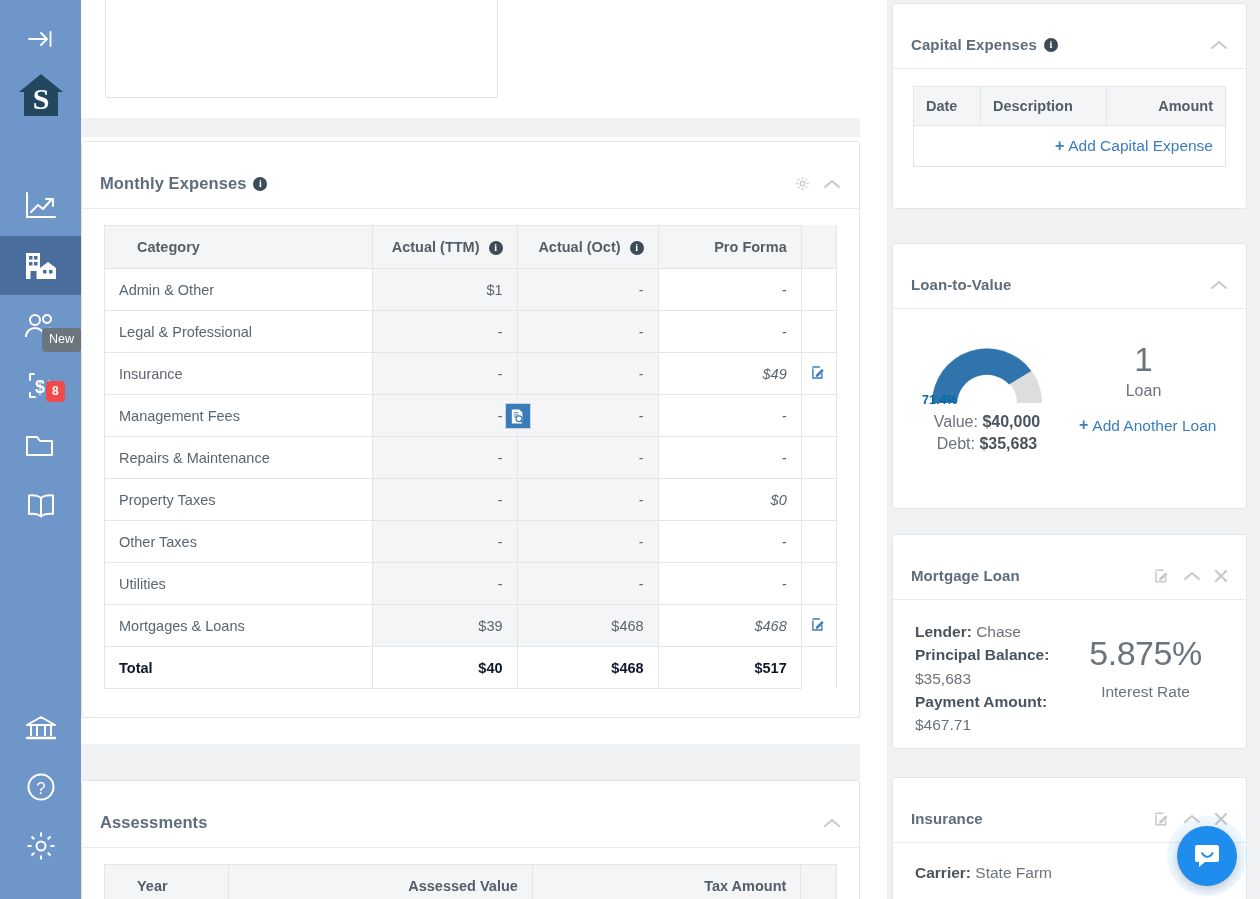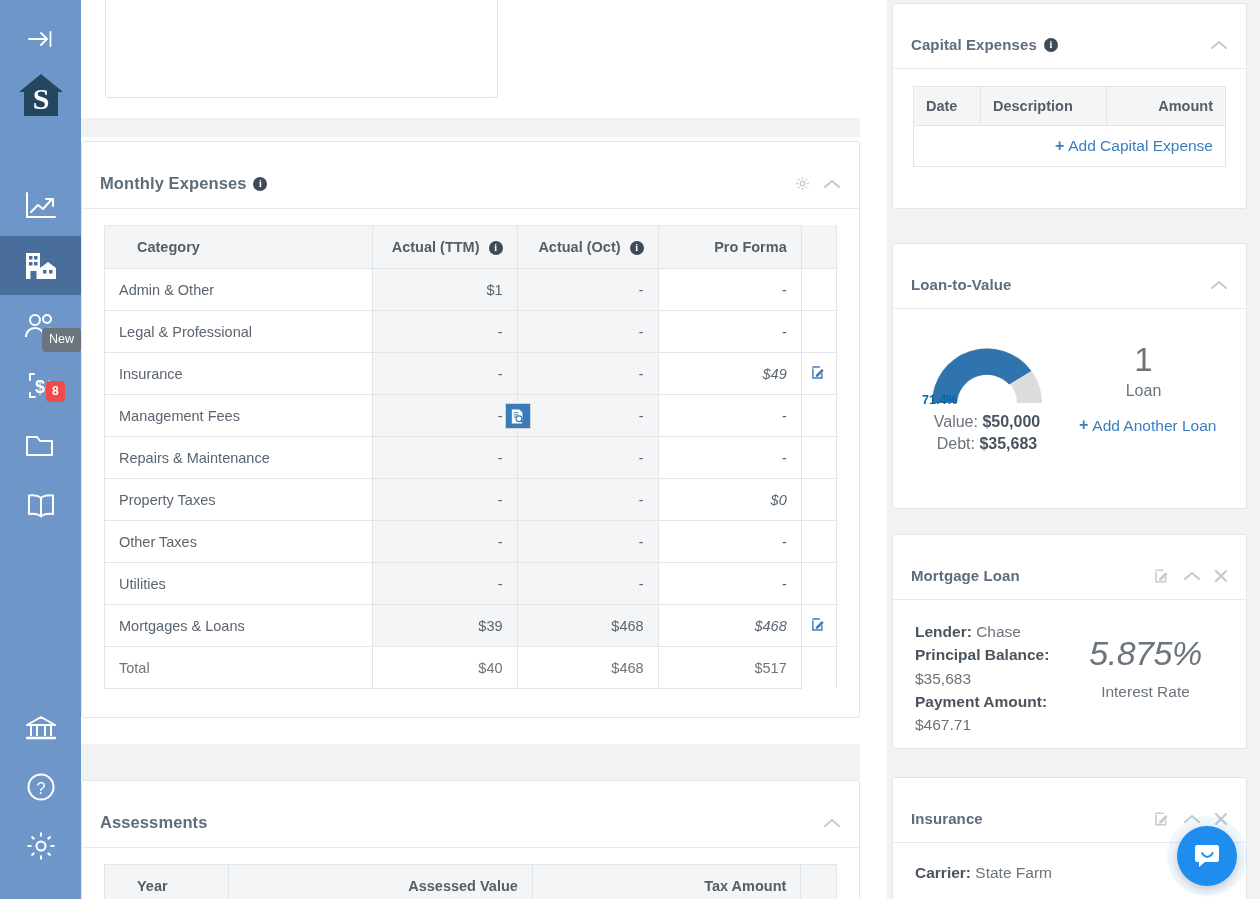--- a/index.html
+++ b/index.html
@@ -112,21 +112,21 @@
   .tbl td {
     border: 1px solid #e3e6e8;
     font-size: 14.5px;
     color: #5a6570;
     padding: 12px 14px;
     text-align: right;
     height: 42px;
   }
   .tbl td.first { text-align: left; }
   .tbl .shaded { background: #f4f5f6; }
-  .tbl tr.total td { font-weight: normal; color: #737373; }
+  .tbl tr.total td { font-weight: bold; color: #0f172a; }
   .tbl td.proforma { font-style: italic; }
   .tbl td.actbtn { width: 34px; padding: 0; text-align:center; }
   .edit-ico { color: #3b7dbf; display:inline-flex; }
 
   .docsearch-btn {
     width: 26px; height: 26px;
     background: #3a7cba;
     border: 1px solid #cfd6de;
     display: inline-flex; align-items:center; justify-content:center;
     border-radius: 1px;
@@ -164,21 +164,21 @@
   .ltv-right { flex: 1; text-align: center; padding-top: 14px; }
   .big-num { font-size: 33px; color: #6b737b; font-weight: 300; line-height: 1.05; }
   .big-sub { font-size: 16px; color: #6b737b; margin-top: 4px; }
   .ltv-addlink { margin-top: 16px; text-align: left; padding-left: 18px; }
 
   
   .mort-body { padding: 20px 20px 24px 22px; display: flex; }
   .mort-left { width: 150px; font-size: 15.5px; line-height: 1.5; color: #6b737b; }
   .mort-left b { color: #4a545e; }
   .mort-right { flex: 1; text-align: center; padding-top: 14px; }
-  .rate { font-size: 34px; font-weight: 300; color: #6b737b; letter-spacing: -.5px; font-style: italic; }
+  .rate { font-size: 34px; font-weight: 300; color: #6b737b; letter-spacing: -.5px; }
   .rate-sub { font-size: 15.5px; color: #6b737b; margin-top: 10px; }
 
   .ins-body { padding: 18px 20px 10px 22px; font-size: 15.5px; line-height:1.55; color:#6b737b; }
   .ins-body b { color: #4a545e; }
 
   
   .intercom {
     position: absolute;
     right: 23px; bottom: 13px;
     width: 60px; height: 60px; border-radius: 50%;
@@ -581,21 +581,21 @@
               <svg width="130" height="72" viewBox="0 0 130 72">
 
                 <path d="M10 66 A55 55 0 0 1 120 66 L95 66 A30 30 0 0 0 35 66 Z" fill="#dddddd"></path>
 
                 <path d="M10 66 A55 55 0 0 1 109.3 33.9 L87.1 47.5 A30 30 0 0 0 35 66 Z" fill="#3074ae"></path>
               </svg>
               <div class="gauge-label"><span>71.4%</span></div>
             </div>
             <div class="ltv-line">
               <span>Value:</span>
-              <b>$50,000</b>
+              <b>$40,000</b>
             </div>
             <div class="ltv-line">
               <span>Debt:</span>
               <b>$35,683</b>
             </div>
           </div>
           <div class="ltv-right">
             <div class="big-num">1</div>
             <div class="big-sub">Loan</div>
             <div class="ltv-addlink">

